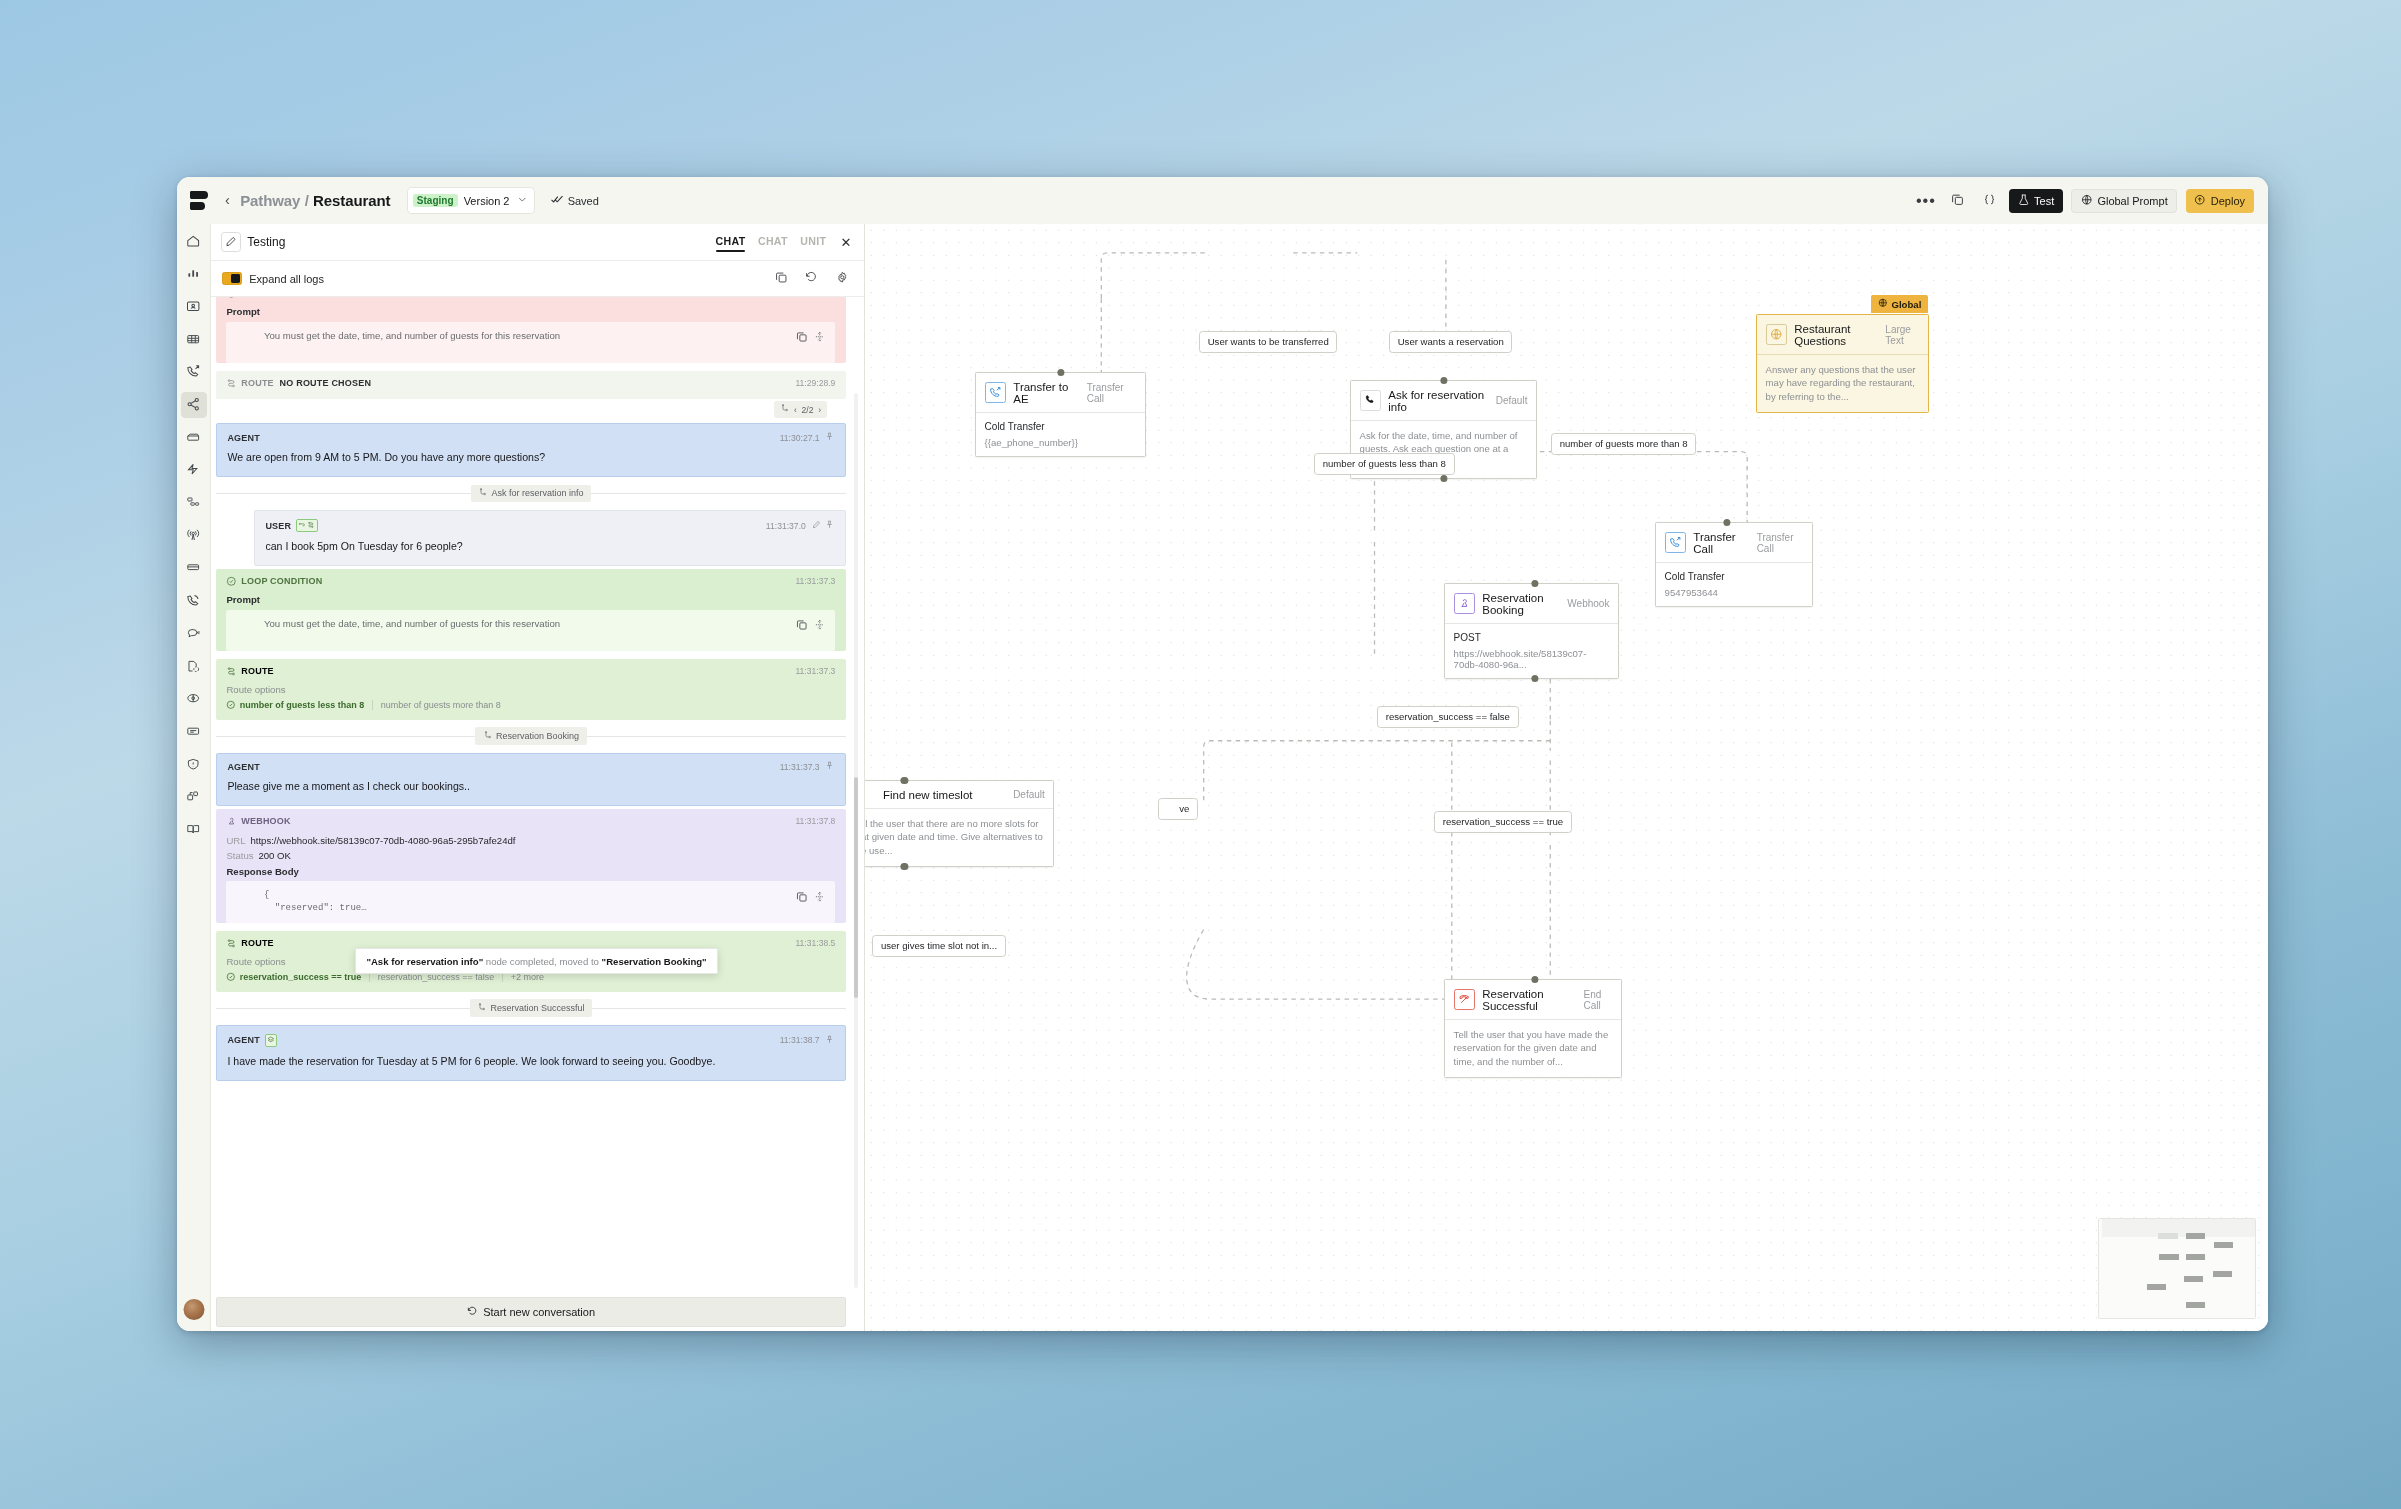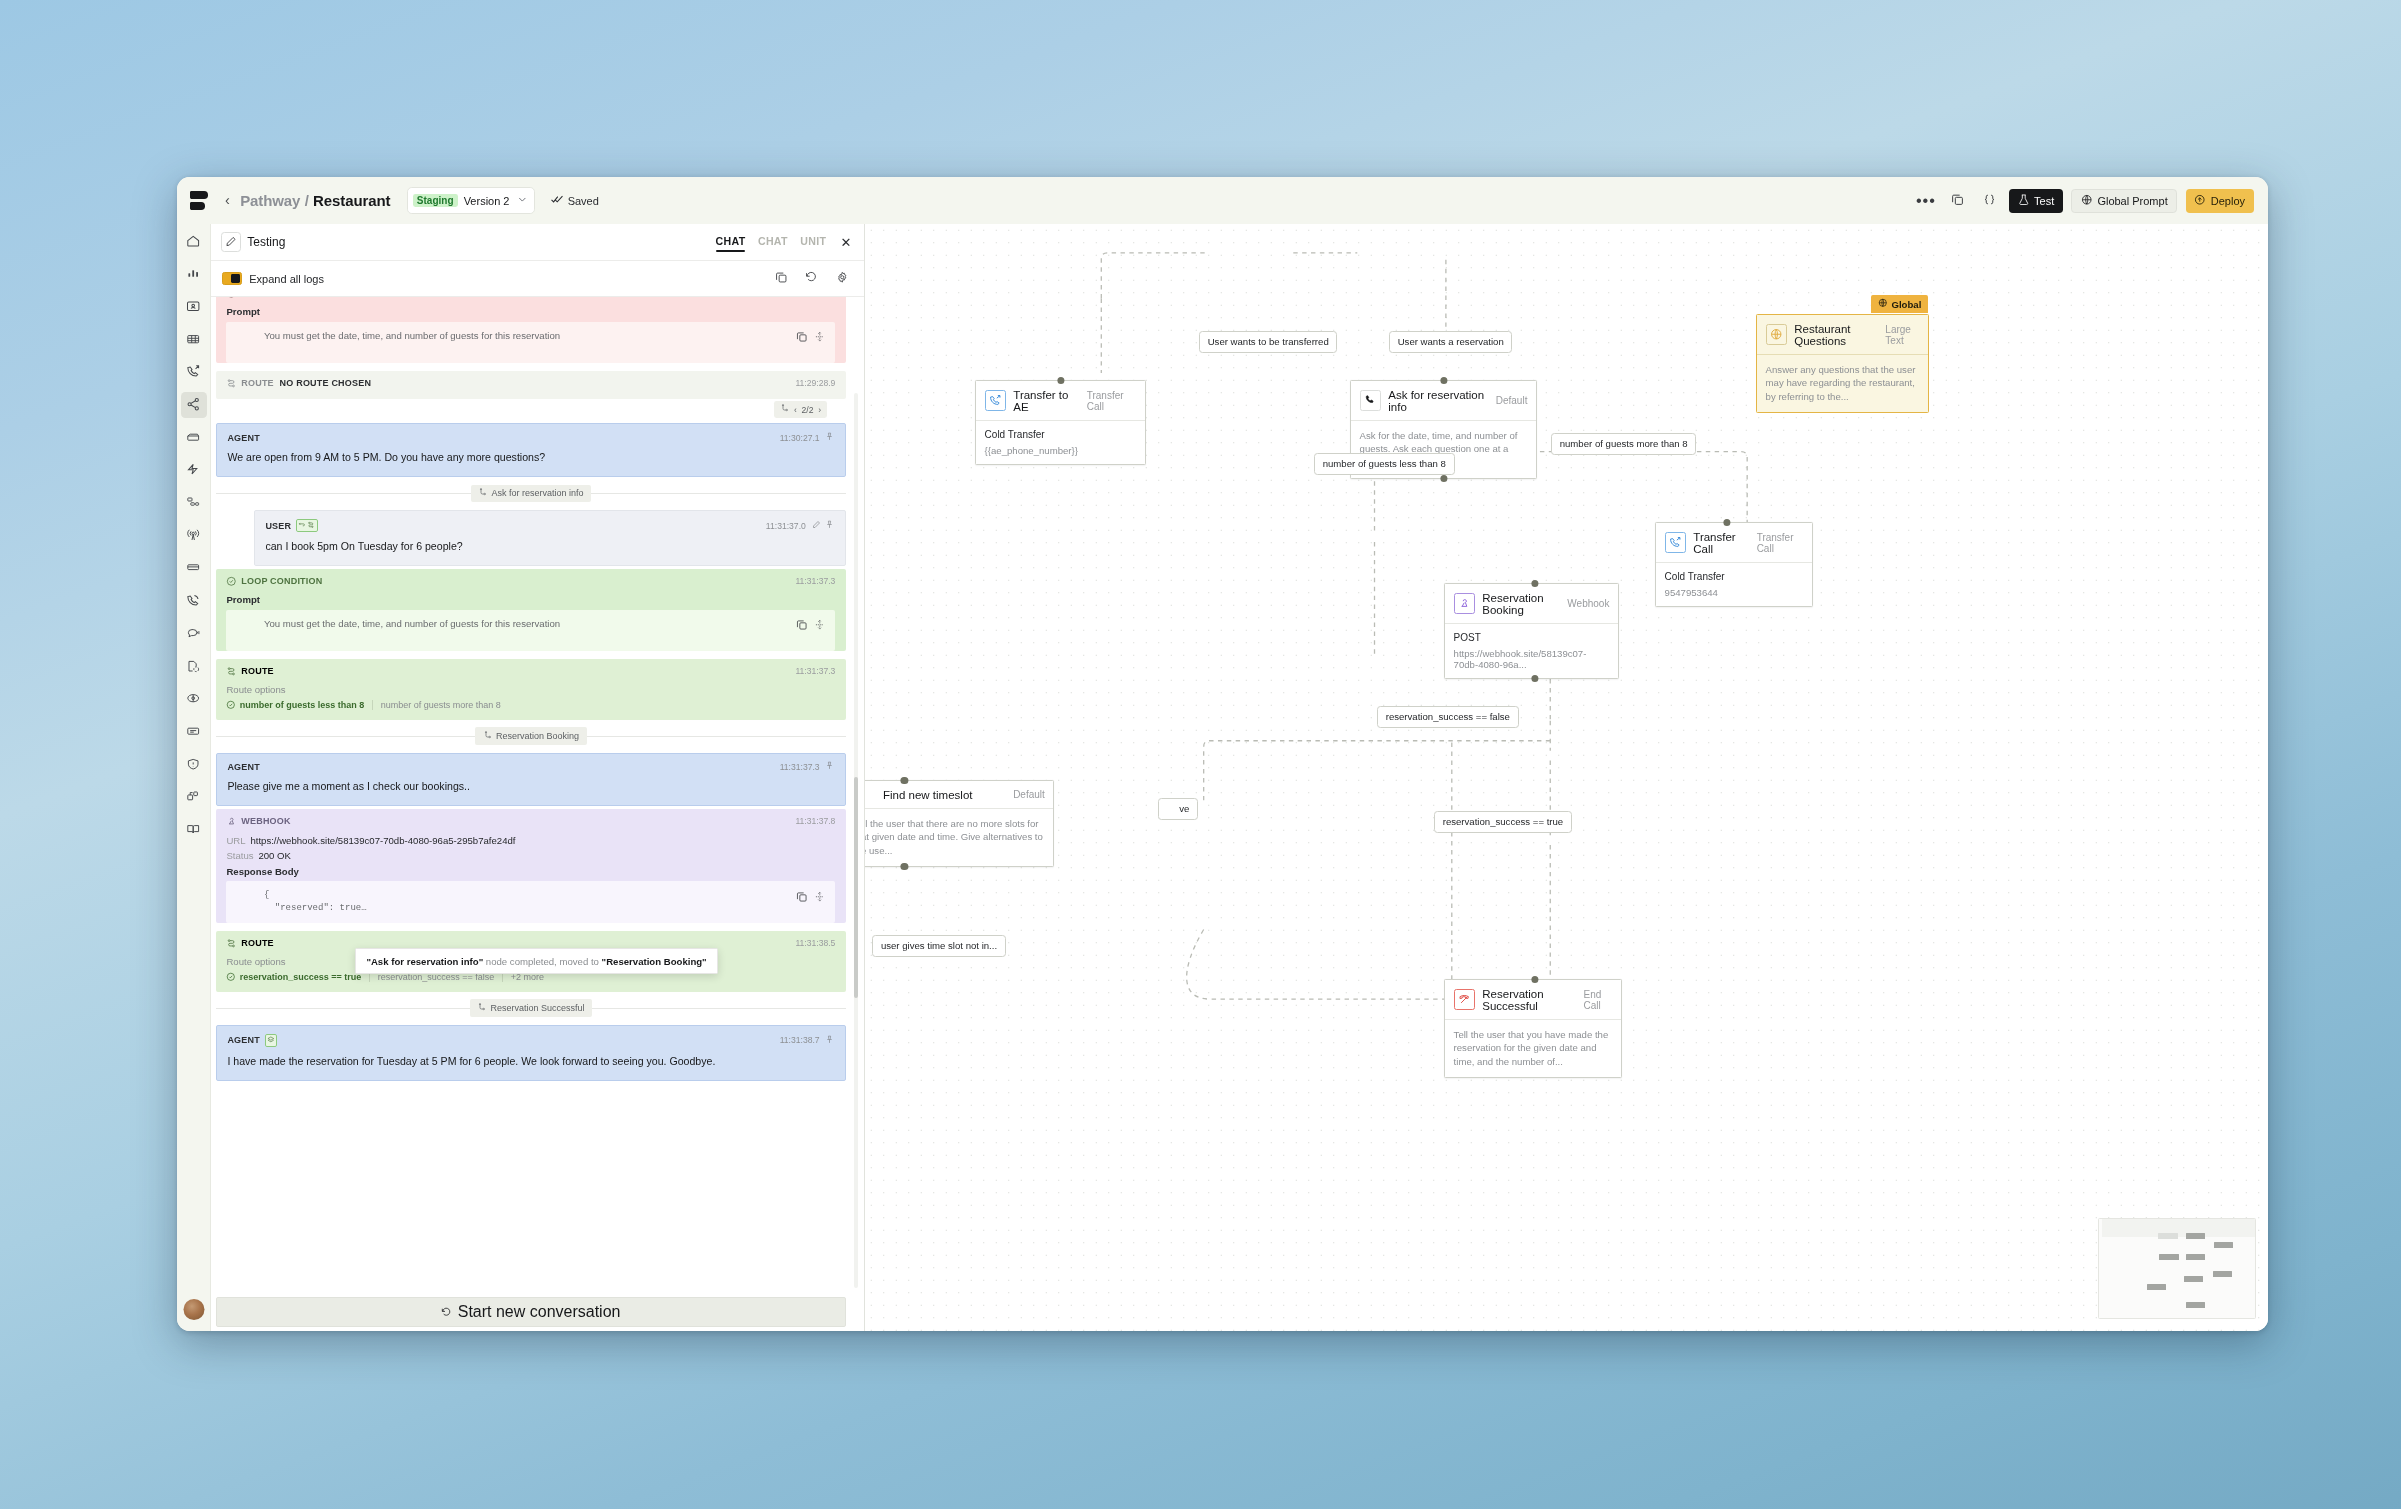--- a/index.html
+++ b/index.html
@@ -263,21 +263,21 @@
   .tooltip-box b { color:#17181a; font-weight:700; }
 
   .kv { padding: 1.9px 10.6px 0 10.6px; font-size:9.6px; }
   .kv .k { color:#9a9c9f; margin-right:4.8px; }
   .kv .v { color:#26282b; }
 
   #start-new {
     position:absolute; left: 4.8px; right: 18px; bottom: 3.8px;
     background:#eaece5; border:0.5px solid #e0e2db; border-radius:1.9px;
     height: 30px; display:flex; align-items:center; justify-content:center; gap:5.8px;
-    font-size:16px; color:#17181a; cursor:pointer;
+    font-size:11px; color:#17181a; cursor:pointer;
   }
   #start-new svg { width:10.6px;height:10.6px; }
 
   #tp-scrollbar {
     position:absolute; right: 5.8px; top: 480px; width: 4.3px; height: 221px;
     background:#c9cbc8; border-radius:2.4px; cursor:pointer;
   }
   #tp-scrollbar-track {
     position:absolute; right: 5.8px; top: 96px; bottom: 43px; width: 4.3px;
     background:#f1f2ef; border-radius:2.4px;
@@ -937,21 +937,21 @@
           <div class="node-type">Large Text</div>
         </div>
         <div class="node-body">
           <div class="desc">Answer any questions that the user may have regarding the restaurant, by referring to the...</div>
         </div>
       </div>
 
       <div class="elabel" style="left:334px; top:107px;">User wants to be transferred</div>
       <div class="elabel" style="left:524px; top:107px;">User wants a reservation</div>
 
-      <div class="node" style="left:110px; top:156px; width:171px;">
+      <div class="node" style="left:110px; top:148px; width:171px;">
         <div class="node-port top"></div>
         <div class="node-head">
           <div class="node-ico" style="border-color:#7fb6e8;">
             <svg viewBox="0 0 24 24" fill="none" stroke="#2f86d8" stroke-width="1.8">
                 <path d="M3 6c0 8 6 14 14 14l2.5-2.5-4-3-2 1.5c-2-1-4-3-5-5L10 9 7 5z"></path>
                 <path d="M15 8l6-5M17 3h4v4"></path>
               </svg>
           </div>
           <div class="node-title">Transfer to AE</div>
           <div class="node-type">Transfer Call</div>

